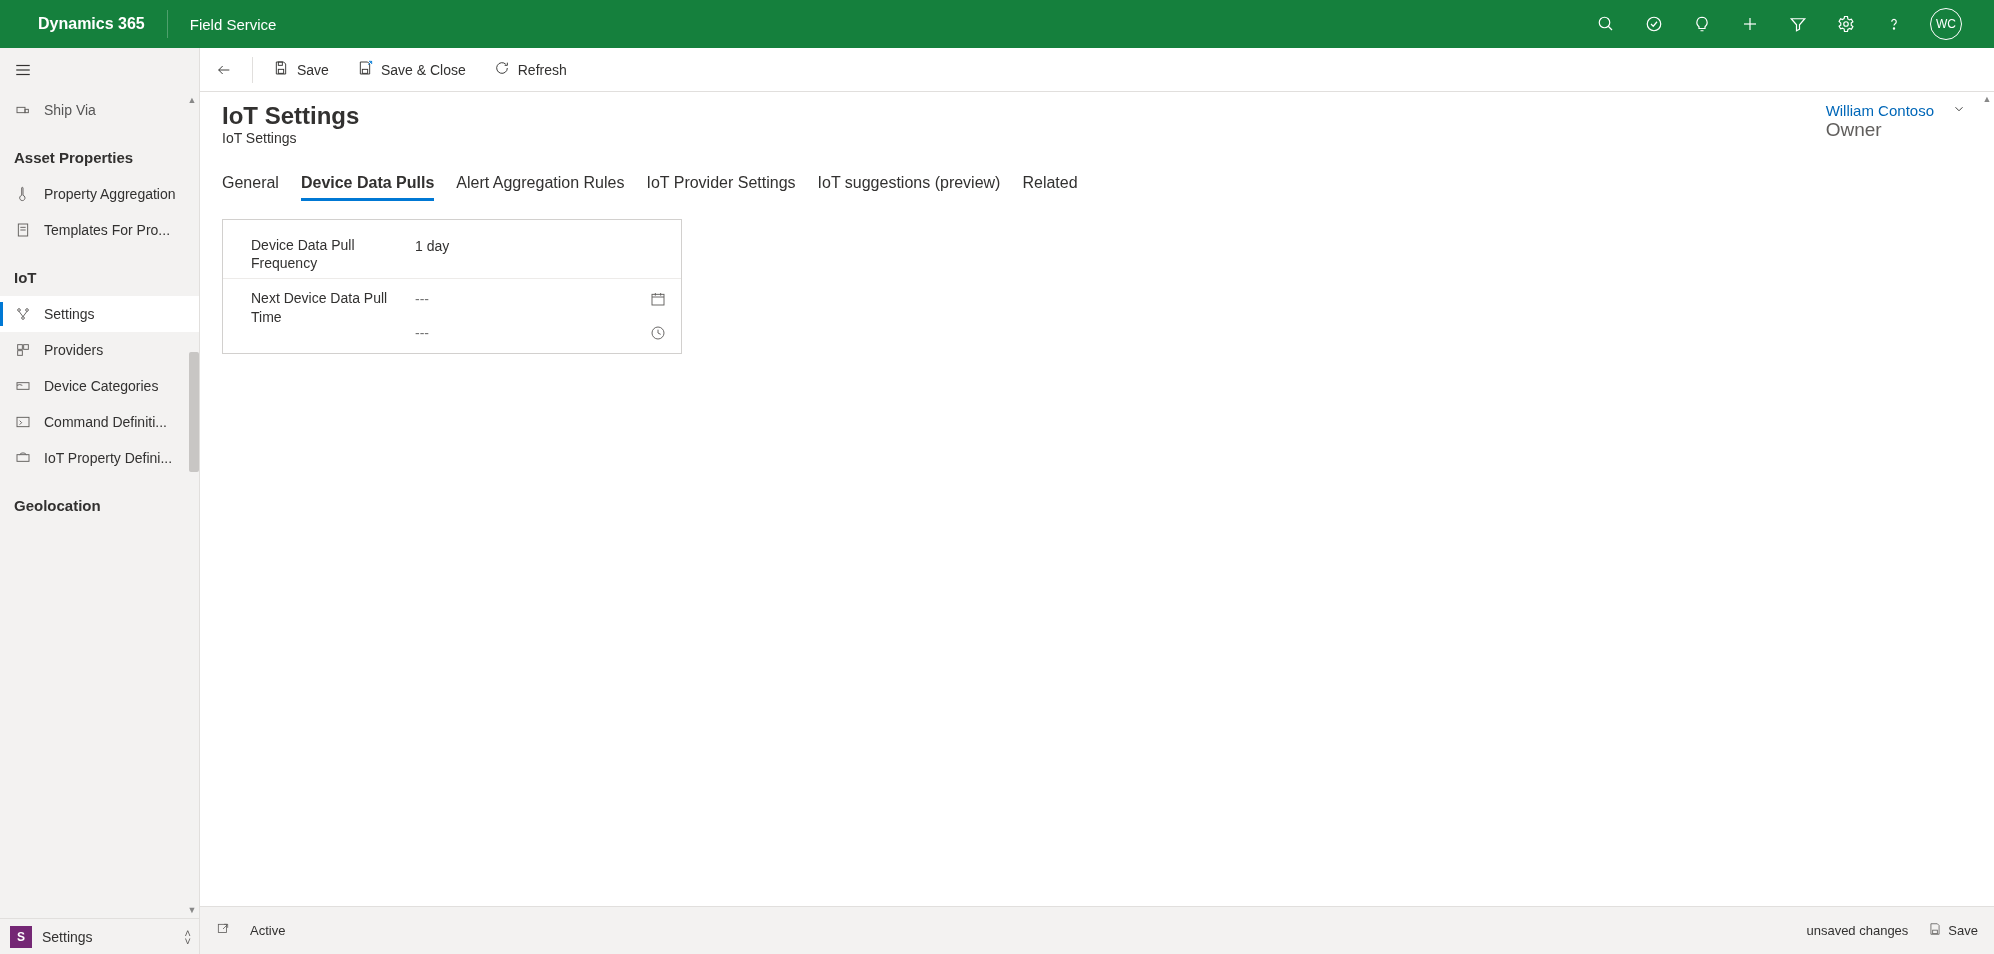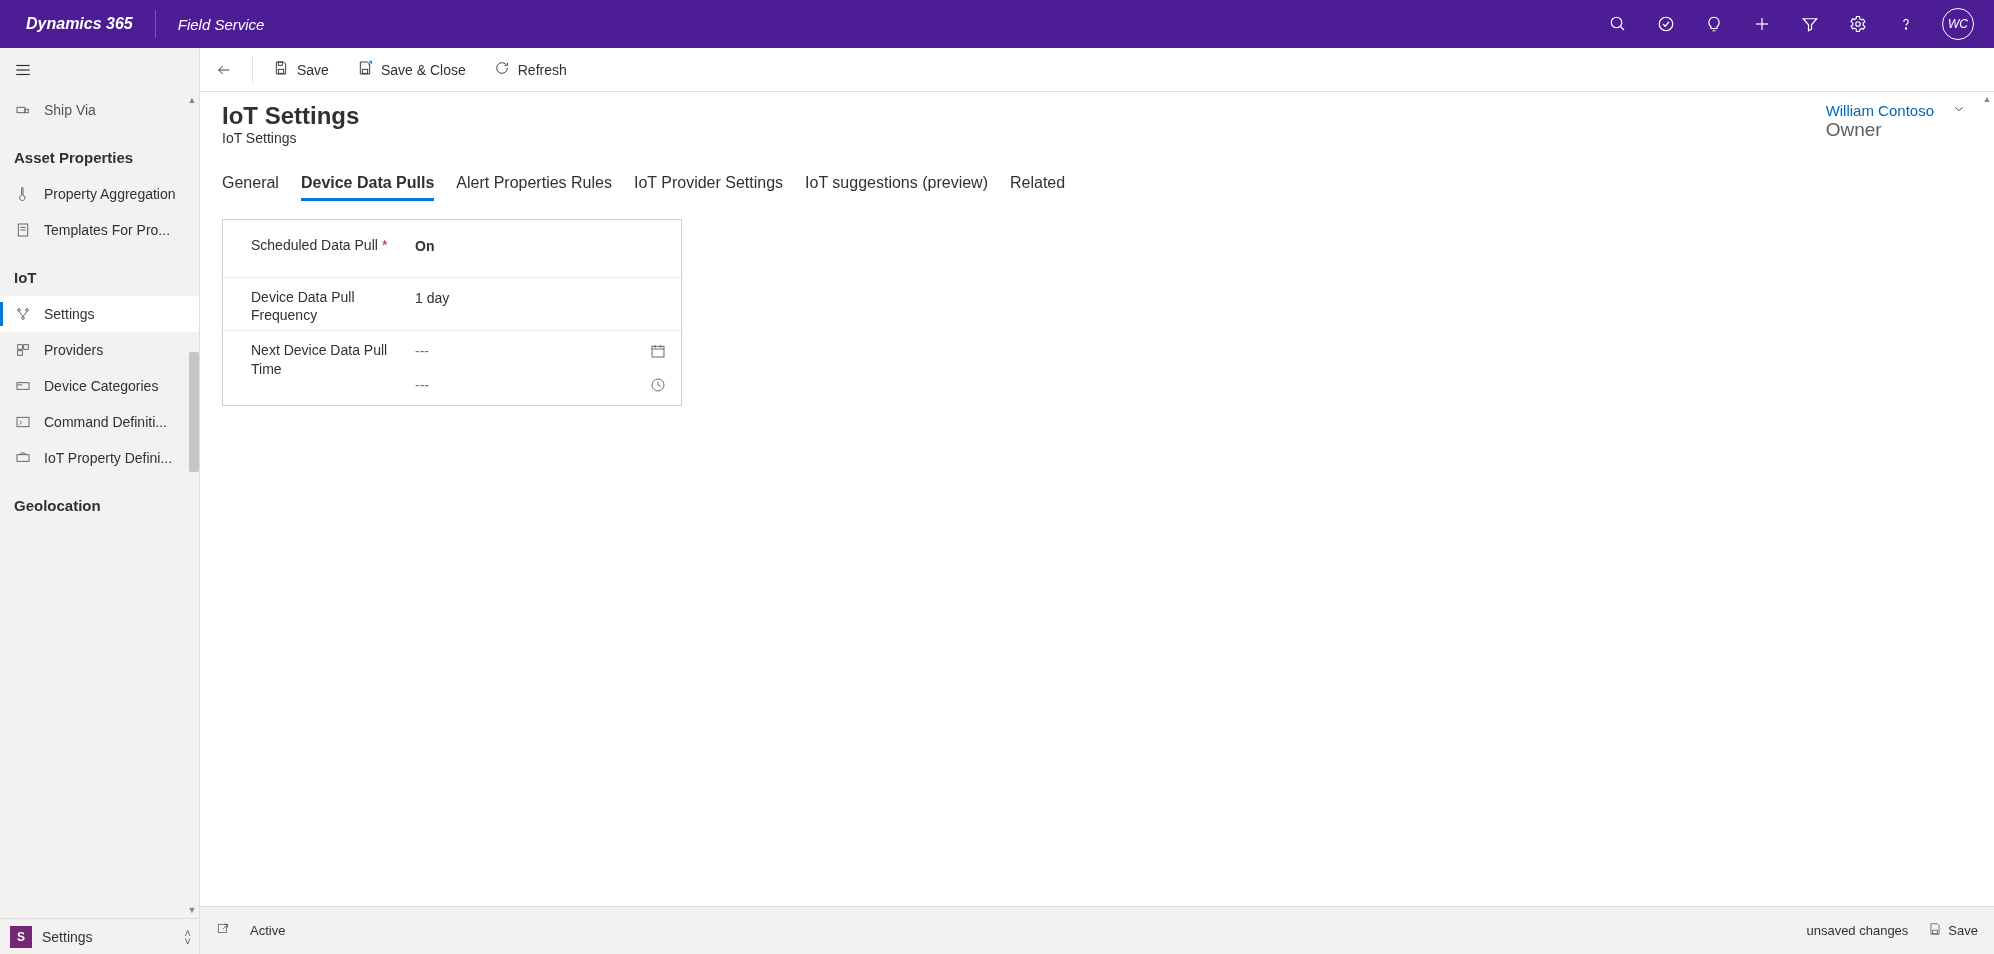--- a/index.html
+++ b/index.html
@@ -1,19 +1,19 @@
 <!DOCTYPE html>
 <html><head>
 <meta charset="utf-8">
 <style>
   * { box-sizing: border-box; margin: 0; padding: 0; }
   body { font-family: "Segoe UI", Tahoma, sans-serif; font-size: 14px; color: #323130; overflow: hidden; }
 
   
-  .header { height: 48px; background: #4c1d95; color: #fff; display: flex; align-items: center; padding: 0 8px; font-style: italic; }
+  .header { height: 48px; background: #15803d; color: #fff; display: flex; align-items: center; padding: 0 20px; }
   .logo { font-weight: 600; font-size: 16px; padding: 0 18px; }
   .divider-v { width: 1px; height: 28px; background: rgba(255,255,255,0.25); margin: 0 4px; }
   .app-name { font-size: 15px; padding: 0 18px; }
   .header-spacer { flex: 1; }
   .header-icon { width: 48px; height: 48px; display: flex; align-items: center; justify-content: center; color: #fff; font-size: 16px; cursor: pointer; }
   .header-icon svg { width: 18px; height: 18px; stroke: #fff; fill: none; stroke-width: 1.6; }
   .avatar { width: 32px; height: 32px; border: 1px solid #fff; border-radius: 50%; display: flex; align-items: center; justify-content: center; font-size: 12px; margin: 0 12px; cursor: pointer; }
 
   
   .body { display: flex; height: calc(100vh - 48px); }
@@ -290,38 +290,27 @@
         <div class="caretdown">
           <svg viewBox="0 0 24 24">
               <polyline points="6 9 12 15 18 9"></polyline>
             </svg>
         </div>
       </div>
 
       <div class="tabs">
         <div class="tab">General</div>
         <div class="tab active">Device Data Pulls</div>
-        <div class="tab">Alert Properties Rules</div>
+        <div class="tab">Alert Aggregation Rules</div>
         <div class="tab">IoT Provider Settings</div>
         <div class="tab">IoT suggestions (preview)</div>
         <div class="tab">Related</div>
       </div>
 
       <div class="card">
-        <div class="row">
-          <div class="lblcol">
-            <span>Scheduled Data Pull</span>
-            <span class="req">*</span>
-          </div>
-          <div class="valcol">
-            <div class="valline">
-              <span class="bold">On</span>
-            </div>
-          </div>
-        </div>
         <div class="row">
           <div class="lblcol">
             <span>Device Data Pull Frequency</span>
           </div>
           <div class="valcol">
             <div class="valline">
               <span>1 day</span>
             </div>
           </div>
         </div>

